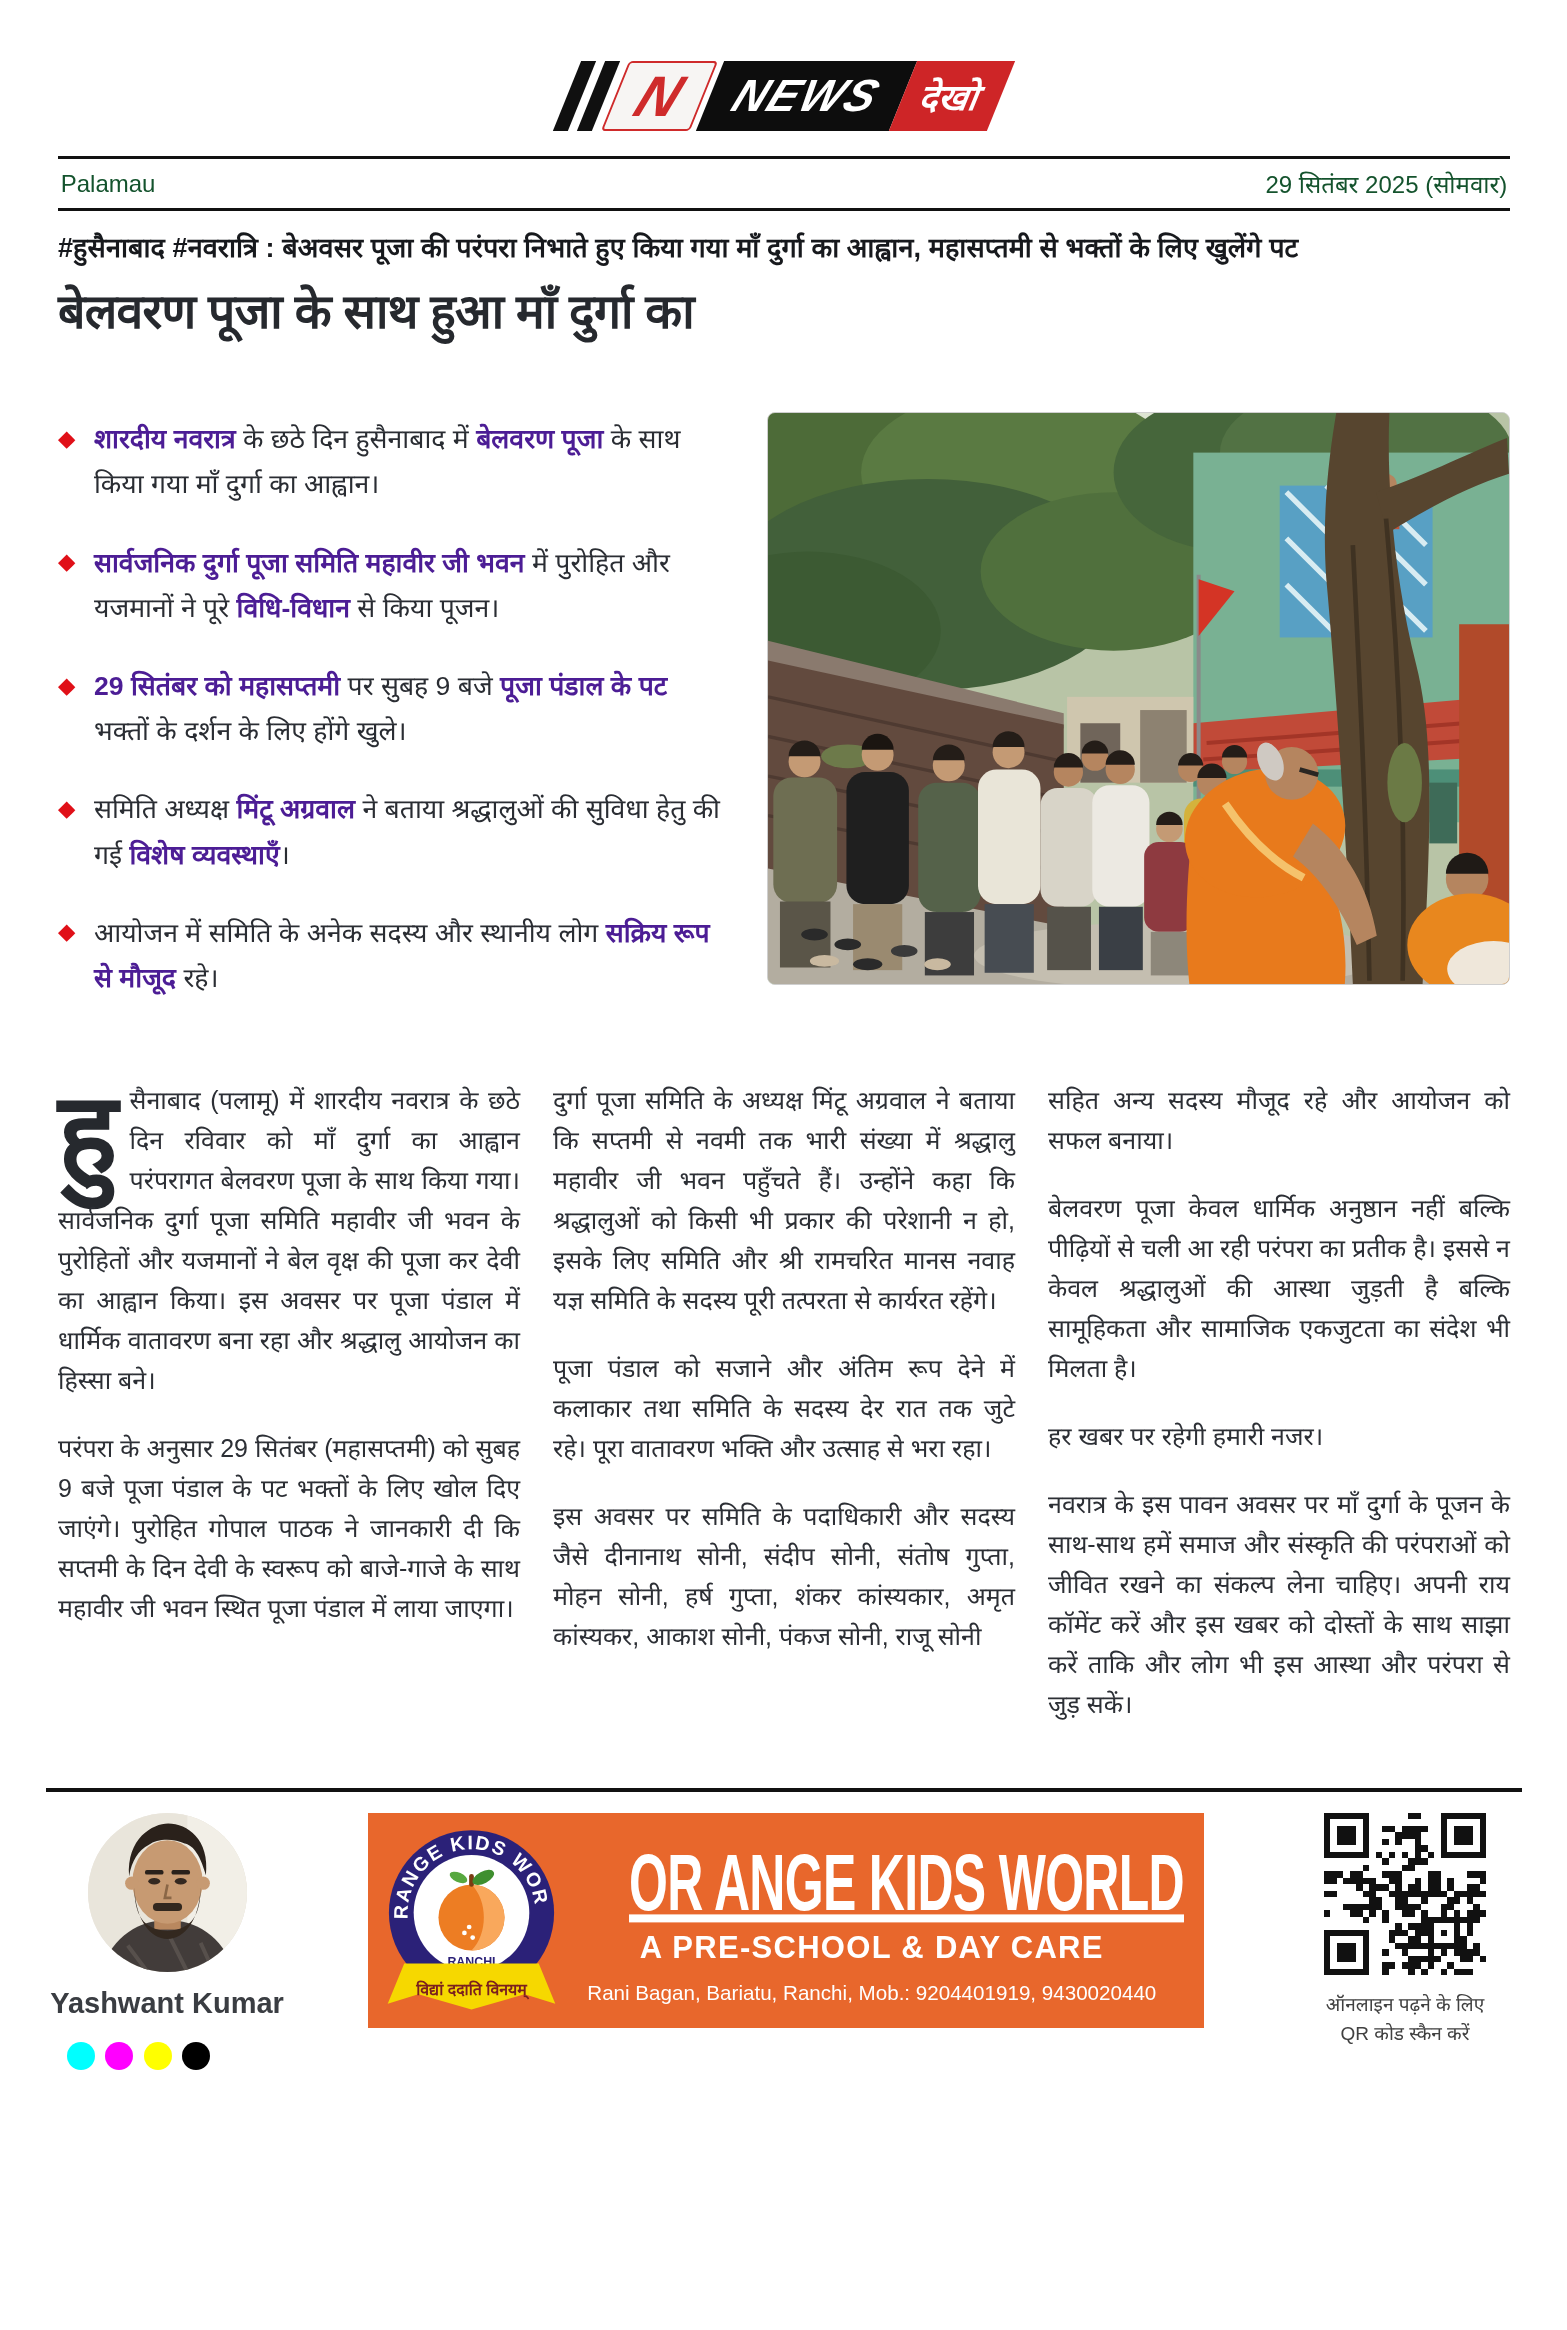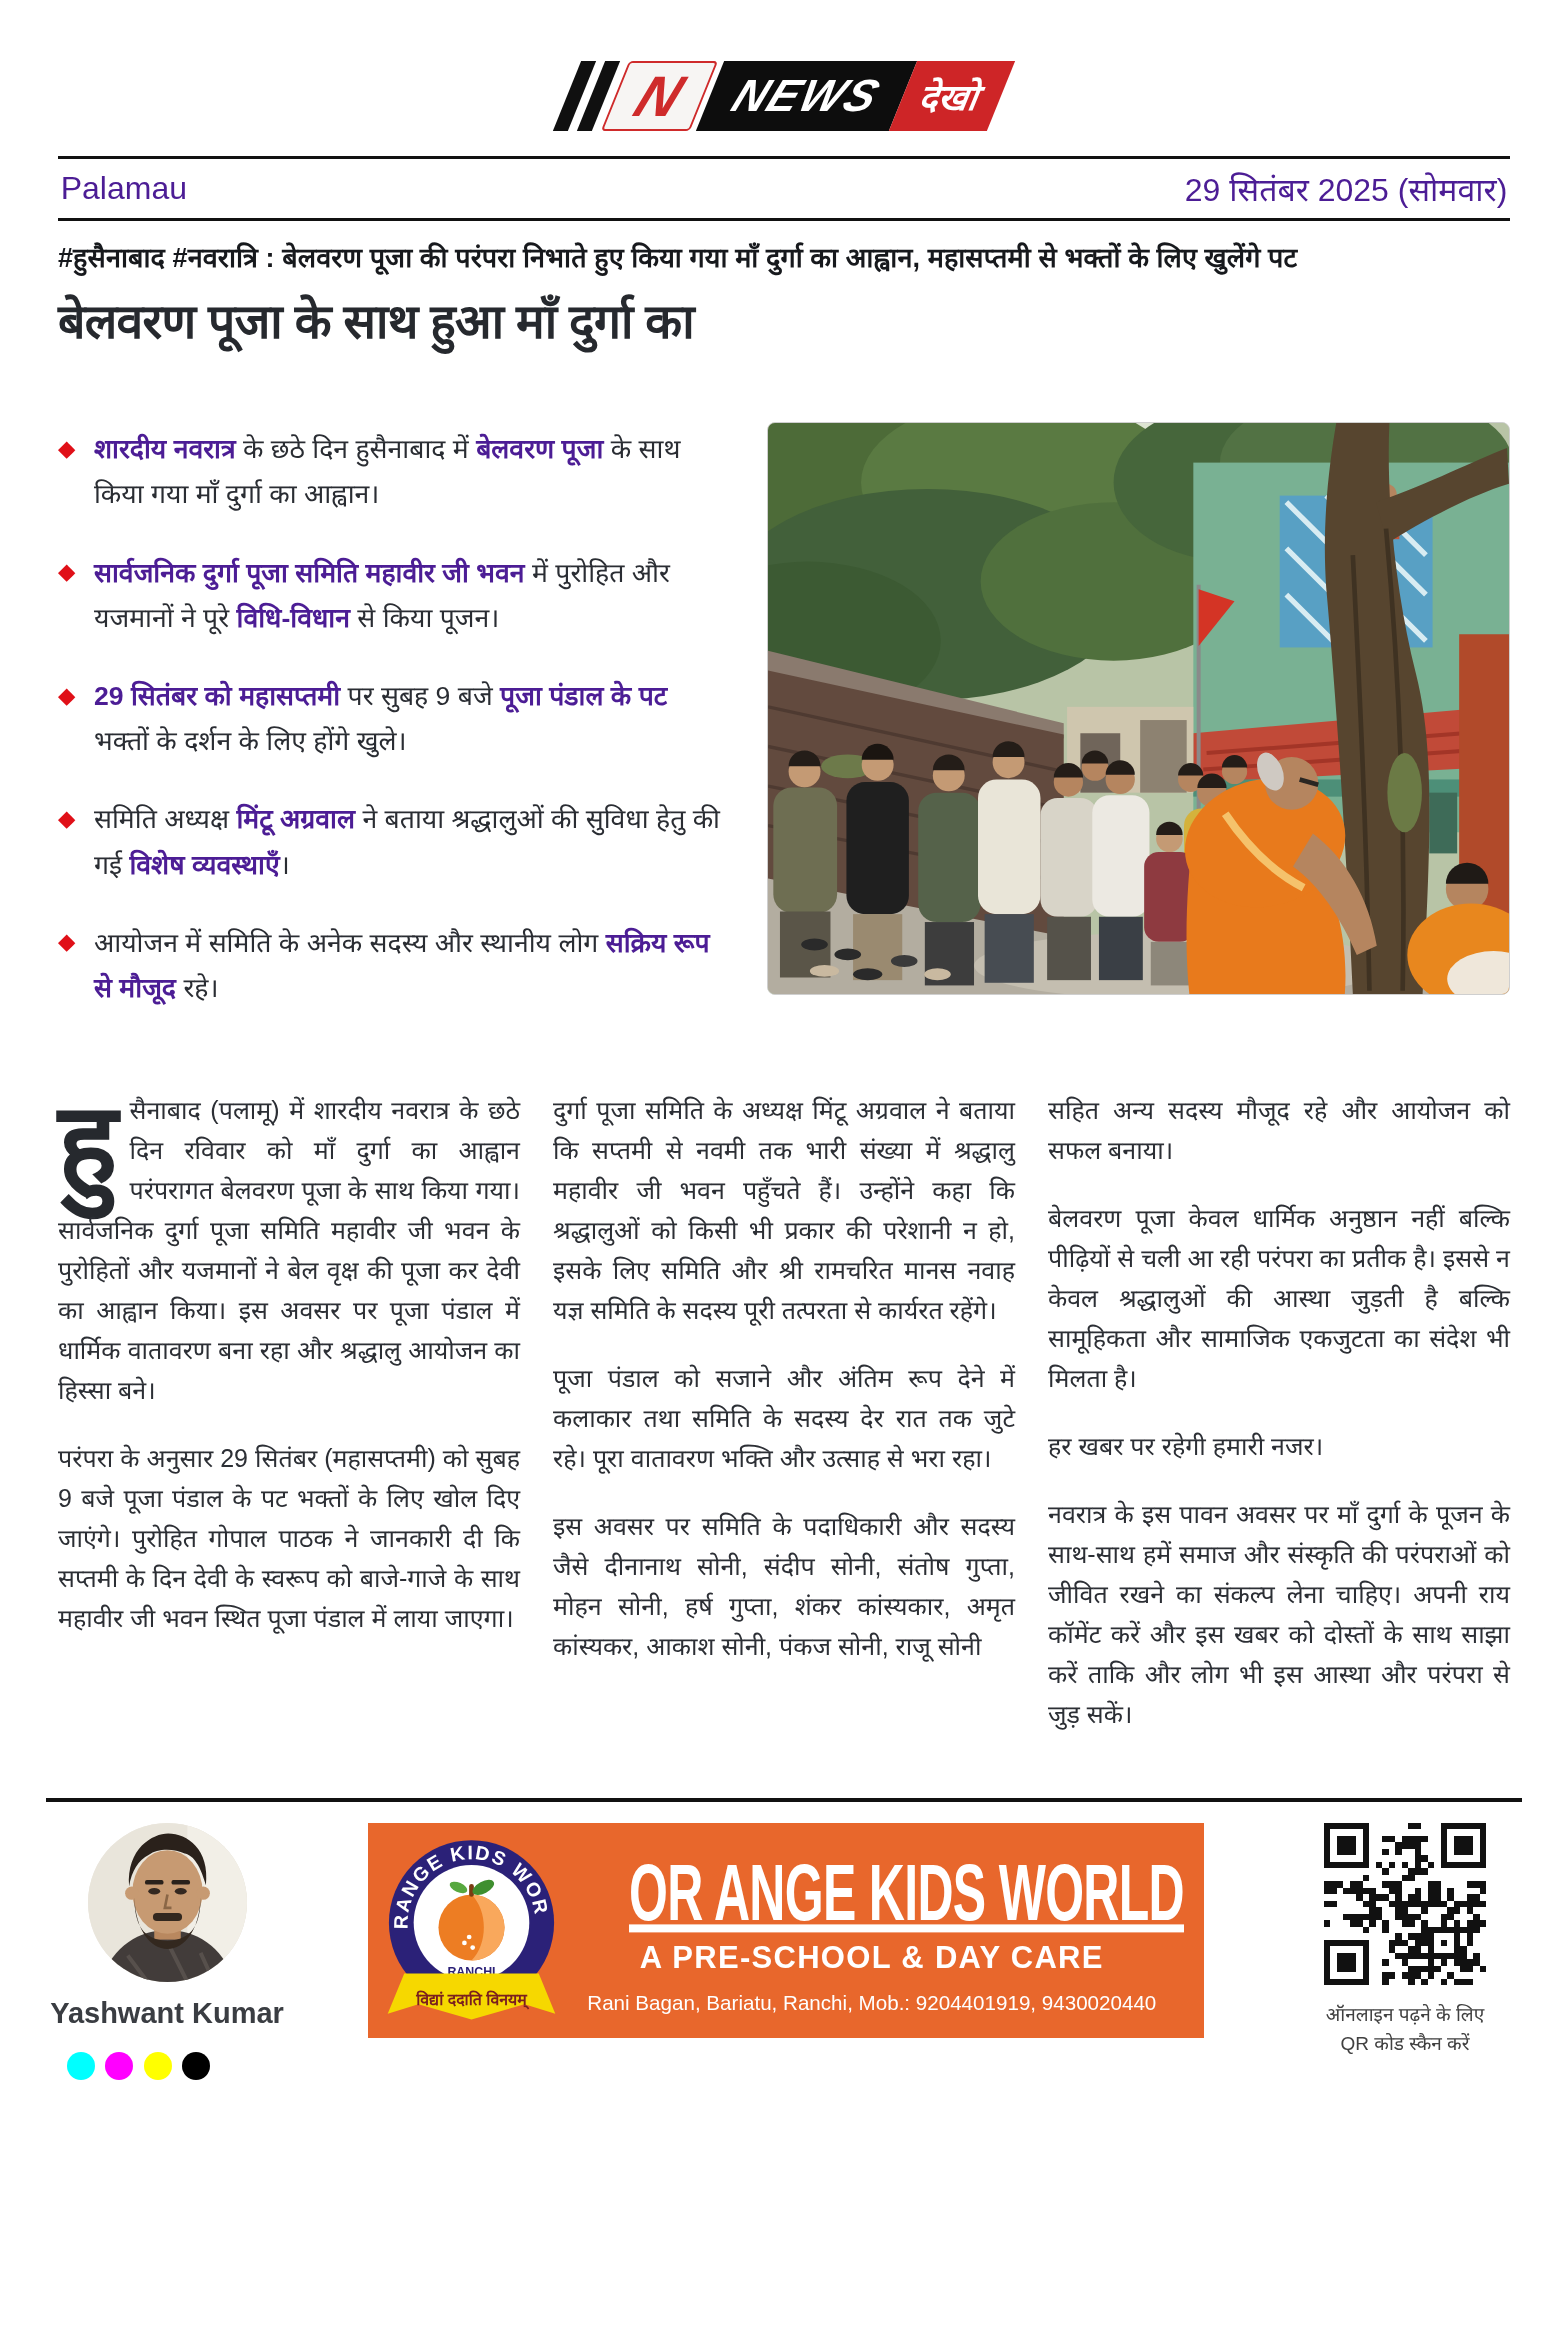--- a/index.html
+++ b/index.html
@@ -17,21 +17,21 @@
   .news-badge { background:#0d0d0d; transform:skewX(-22deg); display:flex; align-items:center;
     padding:0 25px; }
   .news-badge span { color:#fff; font-size:45px; font-weight:800; font-style:italic; letter-spacing:2px; }
   .dekho-badge { background:#ce2527; transform:skewX(-22deg); display:flex; align-items:center;
     padding:0 20px; }
   .dekho-badge span { color:#fff; font-size:36px; font-weight:700; }
 
   
   .meta-row { margin:25px 58px 0 58px; border-top:3.3px solid #111; border-bottom:3.3px solid #111;
     padding:8px 2.7px; display:flex; justify-content:space-between; align-items:center; }
-  .meta-row span { font-size:32px; color:#4c1d95; }
+  .meta-row span { font-size:24px; color:#14532d; }
 
   
   .kicker { margin:17.3px 58px 0 58px; font-size:27px; font-weight:700; color:#17191d; letter-spacing:0.1px; }
 
   
   .headline { margin:10.6px 58px 0 58px; font-size:48px; line-height:1.5; font-weight:800;
     color:#26292e; letter-spacing:-0.7px; }
 
   
   .lead { margin:64px 58px 0 58px; display:flex; gap:40px; }
@@ -93,21 +93,21 @@
         <span>देखो</span>
       </div>
     </div>
   </header>
 
   <div class="meta-row">
     <span>Palamau</span>
     <span>29 सितंबर 2025 (सोमवार)</span>
   </div>
 
-  <div class="kicker">#हुसैनाबाद #नवरात्रि : बेलवरण पूजा की परंपरा निभाते हुए किया गया माँ दुर्गा का आह्वान, महासप्तमी से भक्तों के लिए खुलेंगे पट</div>
+  <div class="kicker">#हुसैनाबाद #नवरात्रि : बेअवसर पूजा की परंपरा निभाते हुए किया गया माँ दुर्गा का आह्वान, महासप्तमी से भक्तों के लिए खुलेंगे पट</div>
 
   <h1 class="headline">
     <span>बेलवरण पूजा के साथ हुआ माँ दुर्गा का</span><br>
   </h1>
 
   <section class="lead">
     <ul class="highlights" id="highlights">
         <li>
           <span class="diamond">◆</span>
           <span><b>शारदीय नवरात्र</b><span> के छठे दिन हुसैनाबाद में </span><b>बेलवरण पूजा</b><span> के साथ किया गया माँ दुर्गा का आह्वान।</span></span>

